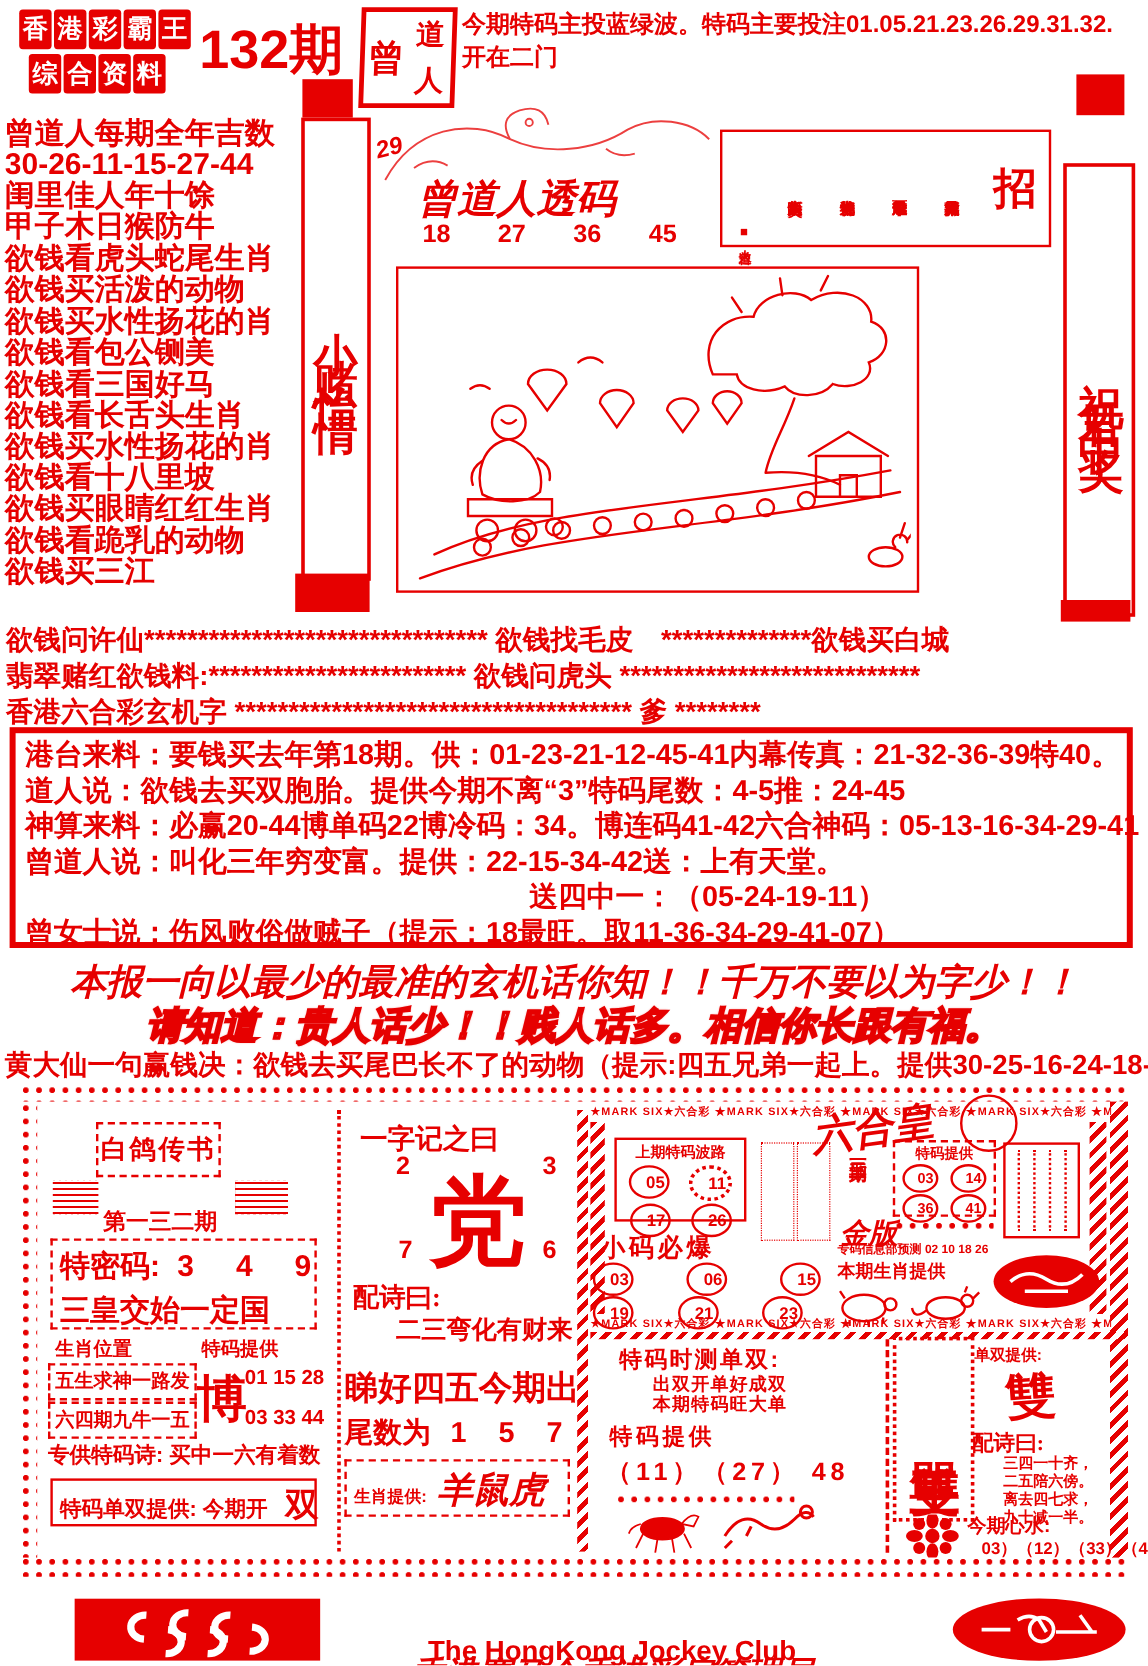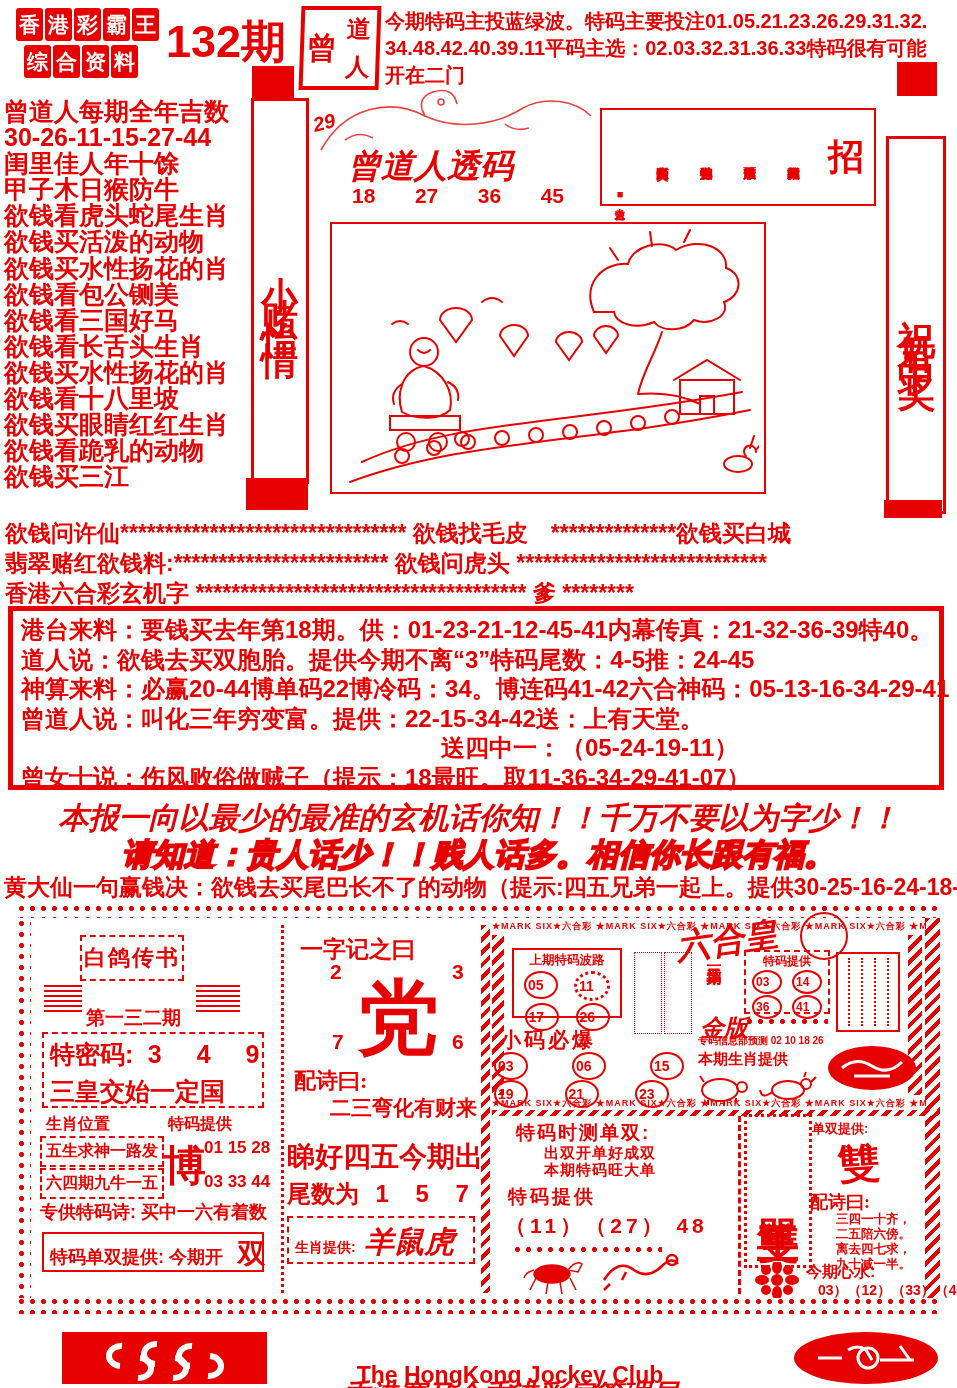--- a/index.html
+++ b/index.html
@@ -11,21 +11,21 @@
   .ctr{text-align:center;}
   .vtext{writing-mode:vertical-rl;text-orientation:upright;}
   .serif{font-family:"Liberation Serif","DejaVu Serif",serif;}
   .hollow{color:#fff;-webkit-text-stroke:1.8px var(--red);text-shadow:0 0 2px var(--red);}
   .stamp{display:inline-block;width:27px;height:33px;background:var(--red);color:#fff;
          font-size:21px;line-height:33px;text-align:center;margin-right:2px;border-radius:3px;}
   .bx{border:3px solid var(--red);}
   .bx2{border:2px solid var(--red);}
   .dash{border:2px dashed var(--red);}
   .circ{display:inline-block;border:2px solid var(--red);border-radius:50%;
-        min-width:26px;height:24px;line-height:24px;text-align:left;font-size:14px;padding:0 2px;}
+        min-width:26px;height:24px;line-height:24px;text-align:right;font-size:14px;padding:0 2px;}
   .circ.star{border-style:dotted;border-width:3px;}
   .pat-dots{background-image:radial-gradient(circle,var(--red) 2.2px,transparent 2.6px);background-size:11px 11px;}
   .pat-diag{background:repeating-linear-gradient(135deg,var(--red) 0 4px,#fff 4px 9px);}
   .pat-grid{background:repeating-linear-gradient(0deg,var(--red) 0 2px,#fff 2px 5px),
             repeating-linear-gradient(90deg,var(--red) 0 2px,#fff 2px 5px);}
   .tinybar{font-size:9px;letter-spacing:1px;overflow:hidden;white-space:nowrap;color:var(--red);}
   .lcol-line{font-size:25px;line-height:26.1px;white-space:nowrap;}
   .tips-line{font-size:24px;line-height:29.5px;white-space:nowrap;}
   svg{display:block;}
 </style>
@@ -46,21 +46,20 @@
   <div class="abs nw" style="left:166px;top:12px;font-size:45px;font-weight:900;">132期</div>
 
   <div class="abs" style="left:300px;top:6px;width:72px;height:76px;border:4px solid var(--red);display:grid;grid-template-columns:1fr 1fr;align-items:center;justify-items:center;transform:skewX(-2deg);">
     <span style="font-size:30px;grid-row:span 2;">曾</span>
     <span style="font-size:24px;">道</span>
     <span style="font-size:24px;">人</span>
   </div>
 
   <div class="abs" style="left:385px;top:8px;width:566px;font-size:20px;line-height:27px;">
     <div class="nw">今期特码主投蓝绿波。特码主要投注01.05.21.23.26.29.31.32.</div>
-    <div class="nw">34.48.42.40.39.11平码主选：02.03.32.31.36.33特码很有可能</div>
     <div class="nw">开在二门</div>
   </div>
 
   <div class="abs" style="left:4px;top:98px;width:250px;">
     <div class="lcol-line">曾道人每期全年吉数</div>
     <div class="lcol-line">30-26-11-15-27-44</div>
     <div class="lcol-line">闺里佳人年十馀</div>
     <div class="lcol-line">甲子木日猴防牛</div>
     <div class="lcol-line">欲钱看虎头蛇尾生肖</div>
     <div class="lcol-line">欲钱买活泼的动物</div>

